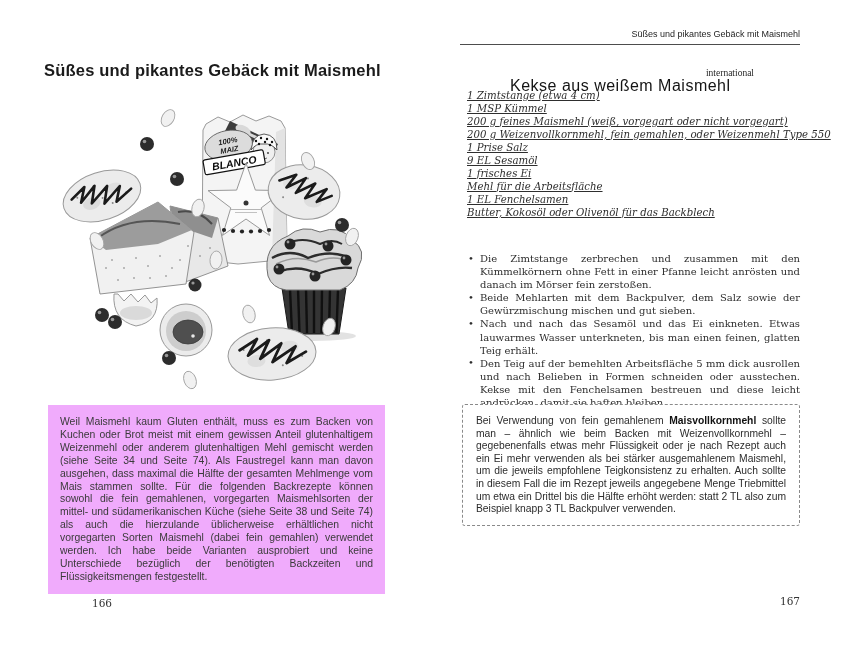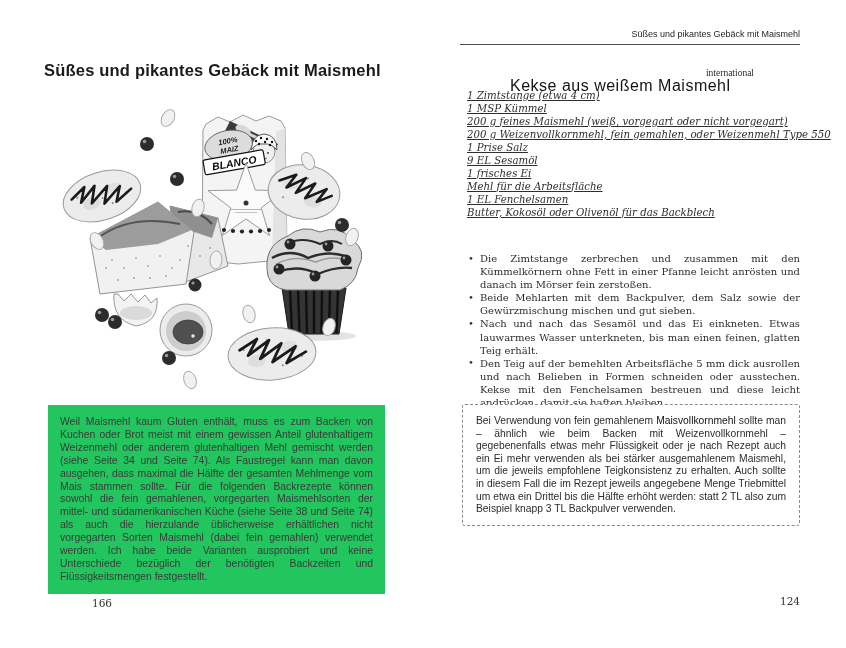--- a/index.html
+++ b/index.html
@@ -8,21 +8,21 @@
     font-family:"Liberation Sans", sans-serif; color:#2b2b2b; overflow:hidden;
   }
   
   .page-title {
     position:absolute; left:44px; top:61px; margin:0;
     font-size:16.5px; font-weight:700; letter-spacing:0.2px; color:#1b1b1b;
   }
   .illustration { position:absolute; left:40px; top:108px; width:350px; height:290px; }
   .intro-box {
     position:absolute; left:48px; top:405px; width:313px; min-height:156px;
-    background:#22c55e; padding:11px 12px 10px 12px;
+    background:#f0abfc; padding:11px 12px 10px 12px;
   }
   .intro-box p {
     margin:0; font-size:10.4px; line-height:12.9px; text-align:justify; color:#3a3a3a;
   }
   .intro-box p.indent { text-indent:12px; }
   .page-num {
     position:absolute; font-family:"DejaVu Serif", serif; font-size:10.5px; color:#333;
   }
   .left-num  { left:44px;  top:597px;margin-left:48px; }
   .right-num { left:760px; top:595px; width:40px; text-align:right; }
@@ -51,21 +51,21 @@
     font-family:"DejaVu Serif", serif; font-size:10px; line-height:13.1px; color:#2e2e2e;
   }
   .steps li { position:relative; padding-left:13px; text-align:justify; }
   .steps li::before { content:"\2022"; position:absolute; left:1px; top:-0.5px; }
   .tip-box {
     position:absolute; left:462px; top:404px; width:310px;
     border:1.5px dashed #8a8a8a; border-radius:3px; background:#ffffff;
     padding:10px 13px 9px 13px;
     font-size:10.3px; line-height:12.6px; text-align:justify; color:#2c2c2c;
   }
-  .tip-box b { font-weight:400; color:#111; }
+  .tip-box b { font-weight:700; color:#111; }
 </style>
 </head>
 <body>
 
 <div class="spread">
 
   <h1 class="page-title">Süßes und pikantes Gebäck mit Maismehl</h1>
 
   <svg class="illustration" viewBox="0 0 350 290" xmlns="http://www.w3.org/2000/svg" aria-hidden="true">
 
@@ -272,15 +272,15 @@
   <ul class="steps">
       <li>Die Zimtstange zerbrechen und zusammen mit den Kümmelkörnern ohne Fett in einer Pfanne leicht anrösten und danach im Mörser fein zerstoßen.</li>
       <li>Beide Mehlarten mit dem Backpulver, dem Salz sowie der Gewürzmischung mischen und gut sieben.</li>
       <li>Nach und nach das Sesamöl und das Ei einkneten. Etwas lauwarmes Wasser unterkneten, bis man einen feinen, glatten Teig erhält.</li>
       <li>Den Teig auf der bemehlten Arbeitsfläche 5 mm dick ausrollen und nach Belieben in Formen schneiden oder ausstechen. Kekse mit den Fenchelsamen bestreuen und diese leicht andrücken, damit sie haften bleiben.</li>
       <li>Die Kekse auf ein gefettetes Backblech legen und im Backofen bei 180 °C 20 Minuten backen.</li>
     </ul>
 
   <div class="tip-box"><span>Bei Verwendung von fein gemahlenem </span><b>Maisvollkornmehl</b><span> sollte man – ähnlich wie beim Backen mit Weizenvollkornmehl – gegebenenfalls etwas mehr Flüssigkeit oder je nach Rezept auch ein Ei mehr verwenden als bei stärker ausgemahlenem Maismehl, um die jeweils empfohlene Teigkonsistenz zu erhalten. Auch sollte in diesem Fall die im Rezept jeweils angegebene Menge Triebmittel um etwa ein Drittel bis die Hälfte erhöht werden: statt 2 TL also zum Beispiel knapp 3 TL Backpulver verwenden.</span></div>
 
-  <div class="page-num right-num">124</div>
+  <div class="page-num right-num">167</div>
 
 </div>
 
 </body></html>

